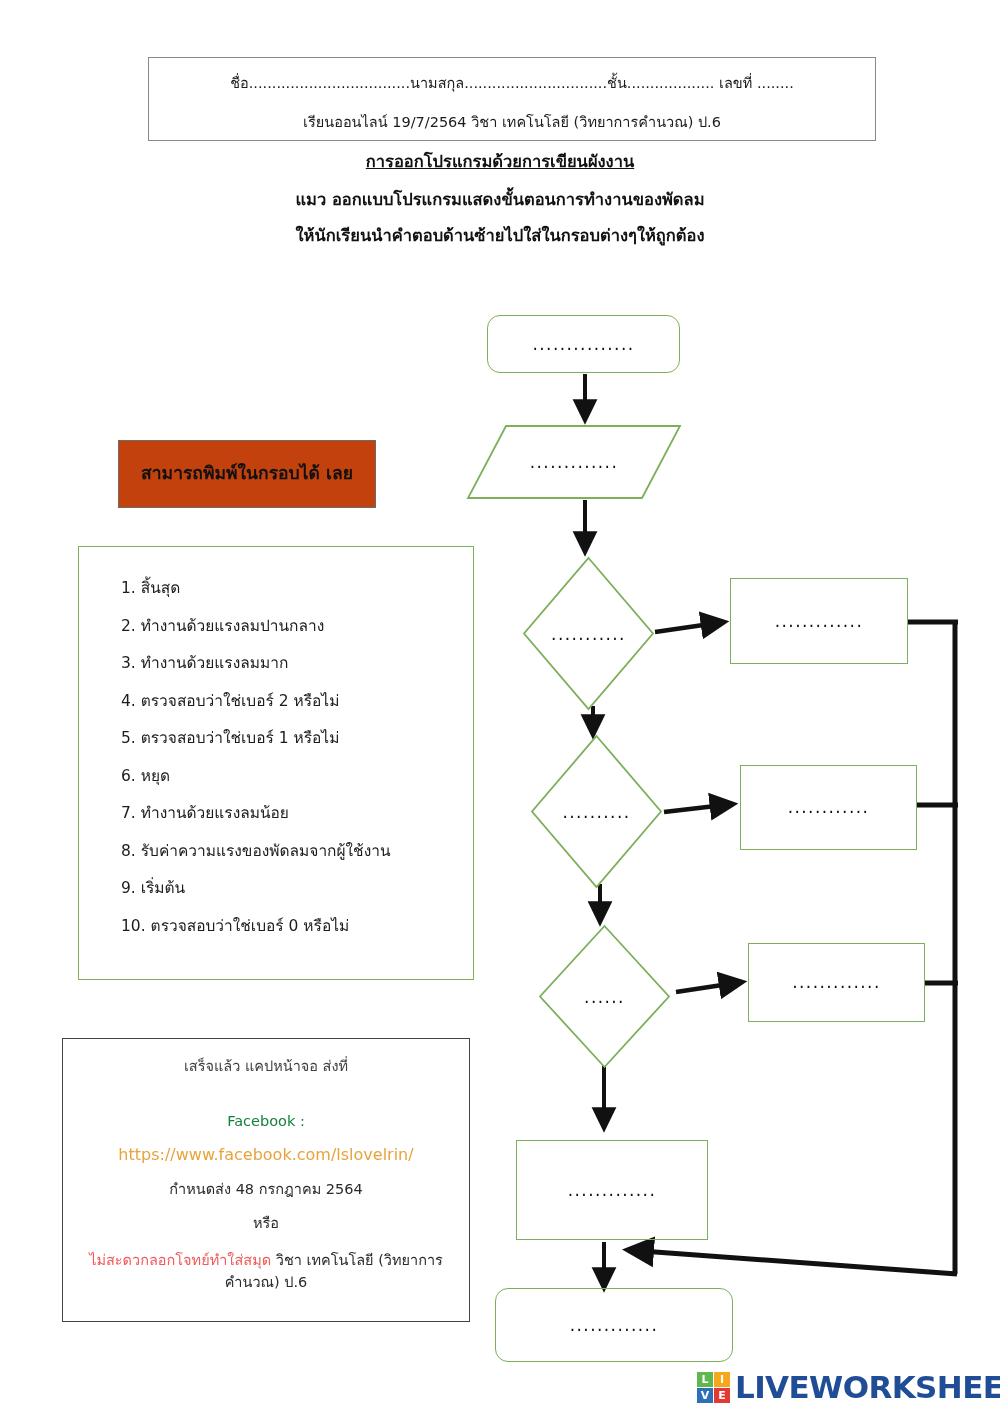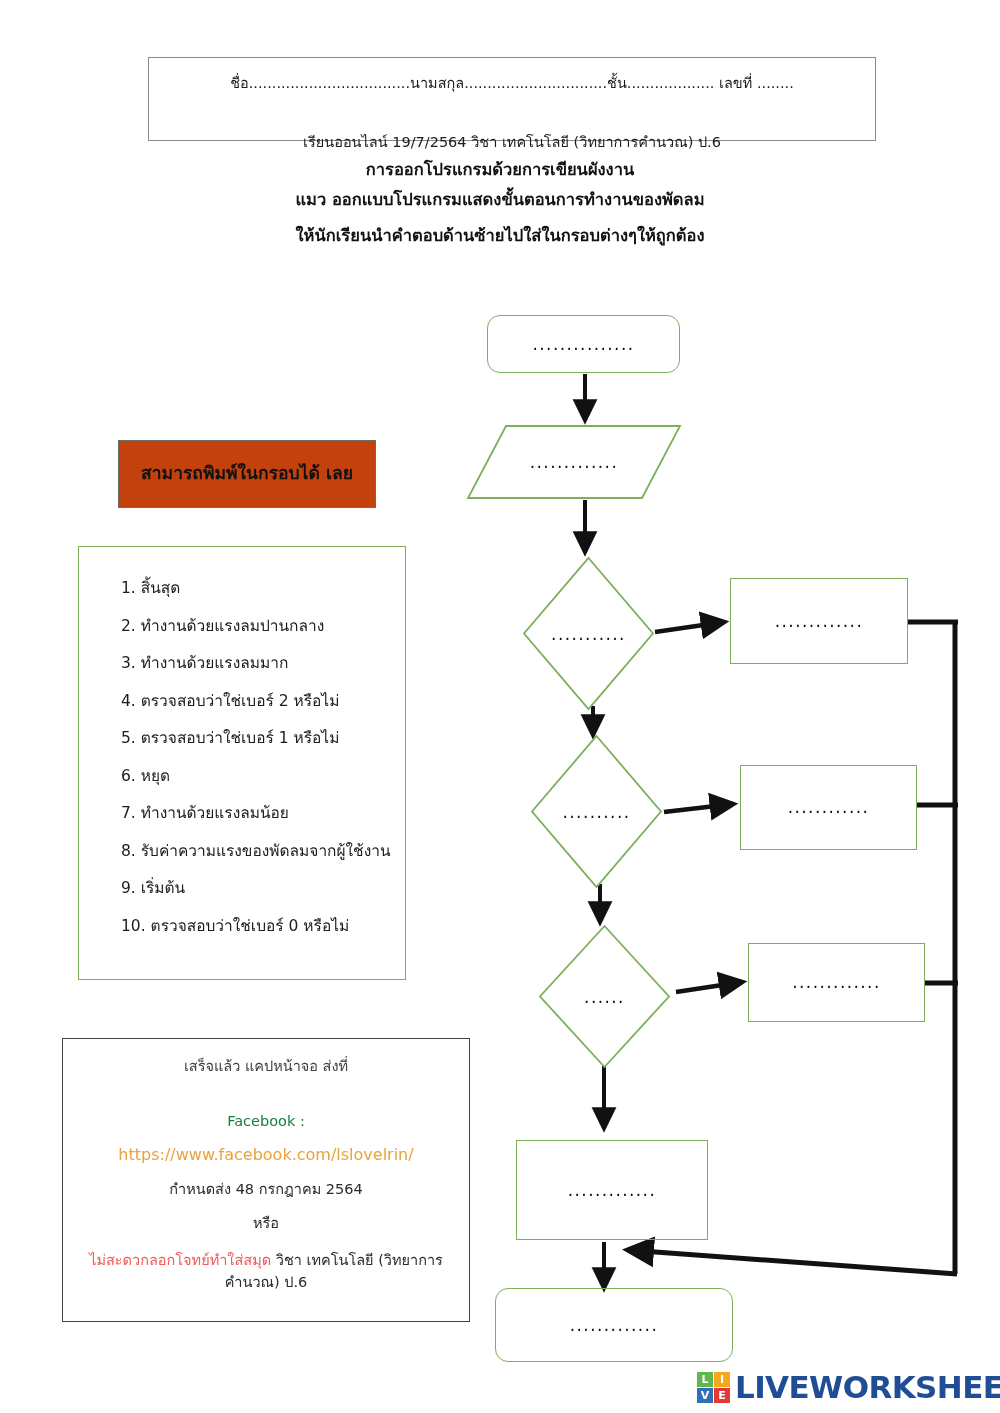--- a/index.html
+++ b/index.html
@@ -32,34 +32,34 @@
   .name-line {
     position: absolute;
     left: 0;
     width: 100%;
     text-align: center;
     font-size: 14.5px;
     color: #1c1c1c;
     white-space: nowrap;
   }
   .name-line.l1 { top: 13px; }
-  .name-line.l2 { top: 52px; margin-top: 20px; }
+  .name-line.l2 { top: 52px; }
 
   
   .head-line {
     position: absolute;
     left: 0;
     width: 1000px;
     text-align: center;
     font-weight: bold;
     font-size: 16.5px;
     color: #111111;
     white-space: nowrap;
   }
-  .head-line.h1 { top: 156px; }
+  .head-line.h1 { top: 148px; text-decoration: underline; }
   .head-line.h2 { top: 186px; }
   .head-line.h3 { top: 222px; }
 
   
   .orange-box {
     position: absolute;
     left: 118px;
     top: 440px;
     width: 258px;
     height: 68px;
@@ -76,21 +76,21 @@
     font-size: 17.5px;
     line-height: 1.35;
     color: #111111;
   }
 
   
   .list-box {
     position: absolute;
     left: 78px;
     top: 546px;
-    width: 328px;
+    width: 396px;
     height: 434px;
     border: 1.5px solid #7CAF5A;
     box-sizing: border-box;
   }
   .list-box ol {
     list-style: none;
     margin: 0;
     padding: 34px 0 0 42px;
   }
   .list-box li {

